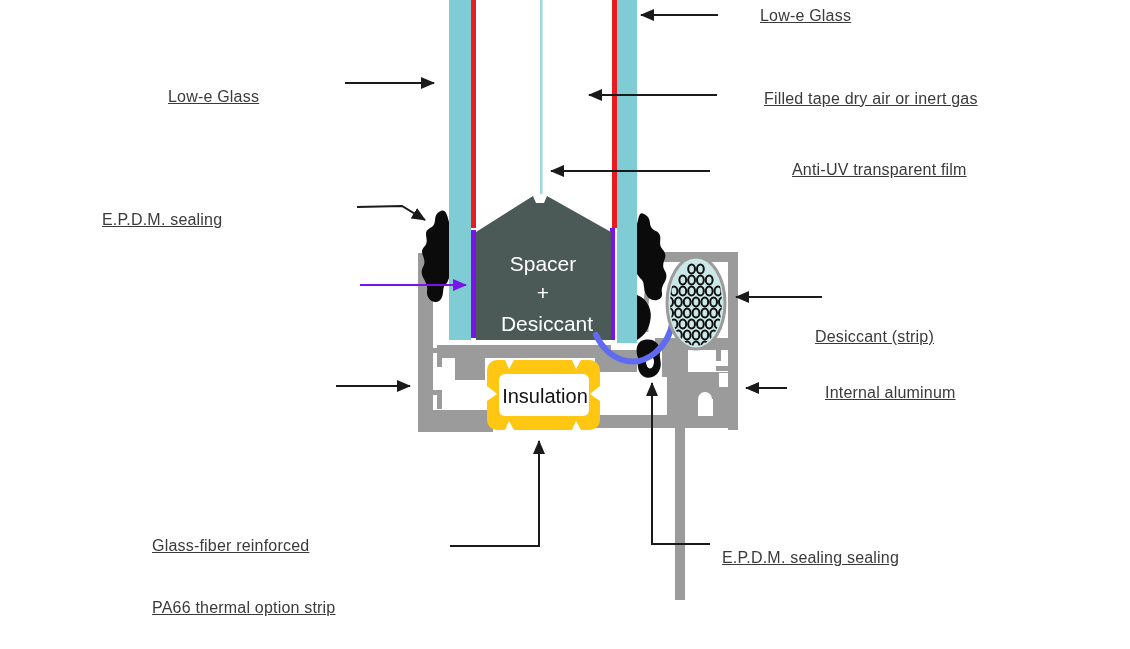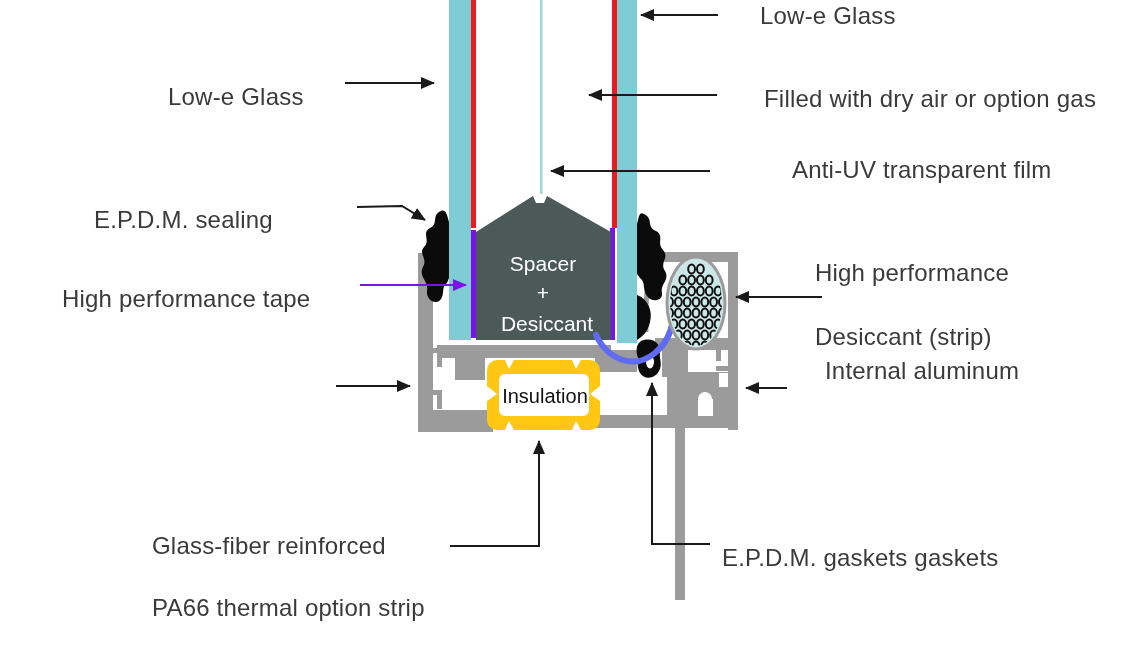--- a/index.html
+++ b/index.html
@@ -9,22 +9,22 @@
     --c-background:#ffffff; --c-arrow:#1a1a1a;
   }
   html,body{margin:0;padding:0;background:#e9e9e9;}
   #stage{
     position:relative;width:1130px;height:649px;background:var(--c-background);
     font-family:"Liberation Sans", sans-serif;color:var(--c-text);overflow:hidden;
     margin:0 auto;
   }
   #art{position:absolute;left:0;top:0;}
   .label{
-    position:absolute;font-size:24px;line-height:24px;white-space:nowrap;
-    color:var(--c-text);letter-spacing:.2px;
+    position:absolute;font-size:16px;line-height:24px;white-space:nowrap;
+    color:var(--c-text);letter-spacing:.2px;text-decoration:underline;
   }
   .alum{fill:var(--c-aluminum);}
   .cut{fill:var(--c-background);}
   .glass{fill:var(--c-glass);}
   .lowe{fill:var(--c-low_e);}
   .tape{fill:var(--c-tape);}
   .epdm{fill:var(--c-epdm);}
   .arrowline{stroke:var(--c-arrow);stroke-width:2;fill:none;}
   .arrowline.purple{stroke:var(--c-tape);}
   .svgtext{fill:#ffffff;font-family:"Liberation Sans",sans-serif;font-size:21px;text-anchor:middle;}
@@ -183,23 +183,21 @@
       <line class="arrowline" x1="336" y1="386" x2="410" y2="386" marker-end="url(#ah-black)"></line>
       <line class="arrowline" x1="787" y1="388" x2="746" y2="388" marker-end="url(#ah-black)"></line>
       <line class="arrowline" x1="822" y1="297" x2="736" y2="297" marker-end="url(#ah-black)"></line>
       <path class="arrowline" d="M450,546 L539,546 L539,441" marker-end="url(#ah-black)"></path>
       <path class="arrowline" d="M710,544 L652,544 L652,383" marker-end="url(#ah-black)"></path>
     </g>
   </svg>
 
   <div class="label" style="left:168px;top:85px">Low-e Glass</div>
   <div class="label" style="left:760px;top:4px">Low-e Glass</div>
-  <div class="label" style="left:764px;top:87px">Filled with dry air or option gas</div>
+  <div class="label" style="left:764px;top:87px">Filled tape dry air or inert gas</div>
   <div class="label" style="left:792px;top:158px">Anti-UV transparent film</div>
-  <div class="label" style="left:94px;top:208px">E.P.D.M. sealing</div>
-  <div class="label" style="left:62px;top:287px">High performance tape</div>
-  <div class="label" style="left:815px;top:261px">High performance</div>
+  <div class="label" style="left:102px;top:208px">E.P.D.M. sealing</div>
   <div class="label" style="left:815px;top:325px">Desiccant (strip)</div>
-  <div class="label" style="left:825px;top:359px">Internal aluminum</div>
+  <div class="label" style="left:825px;top:381px">Internal aluminum</div>
   <div class="label" style="left:152px;top:534px">Glass-fiber reinforced</div>
   <div class="label" style="left:152px;top:596px">PA66 thermal option strip</div>
-  <div class="label" style="left:722px;top:546px">E.P.D.M. gaskets gaskets</div>
+  <div class="label" style="left:722px;top:546px">E.P.D.M. sealing sealing</div>
 </div>
 
 </body></html>

